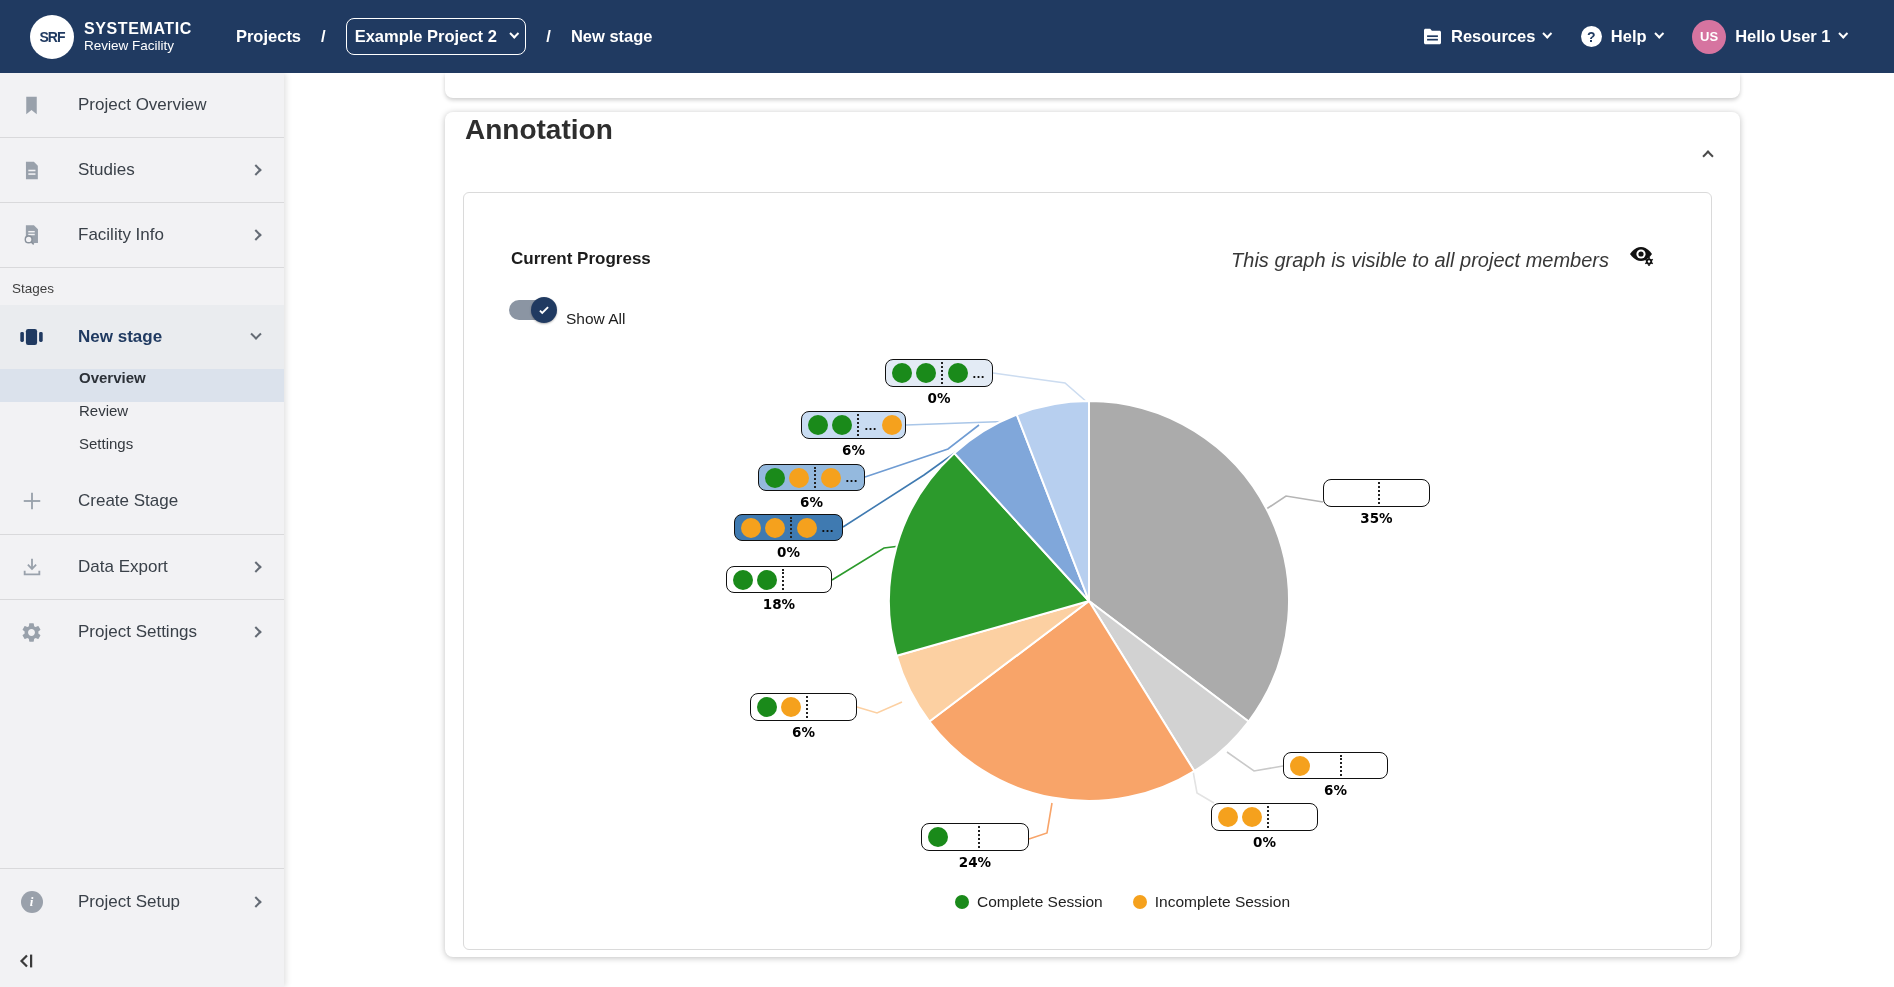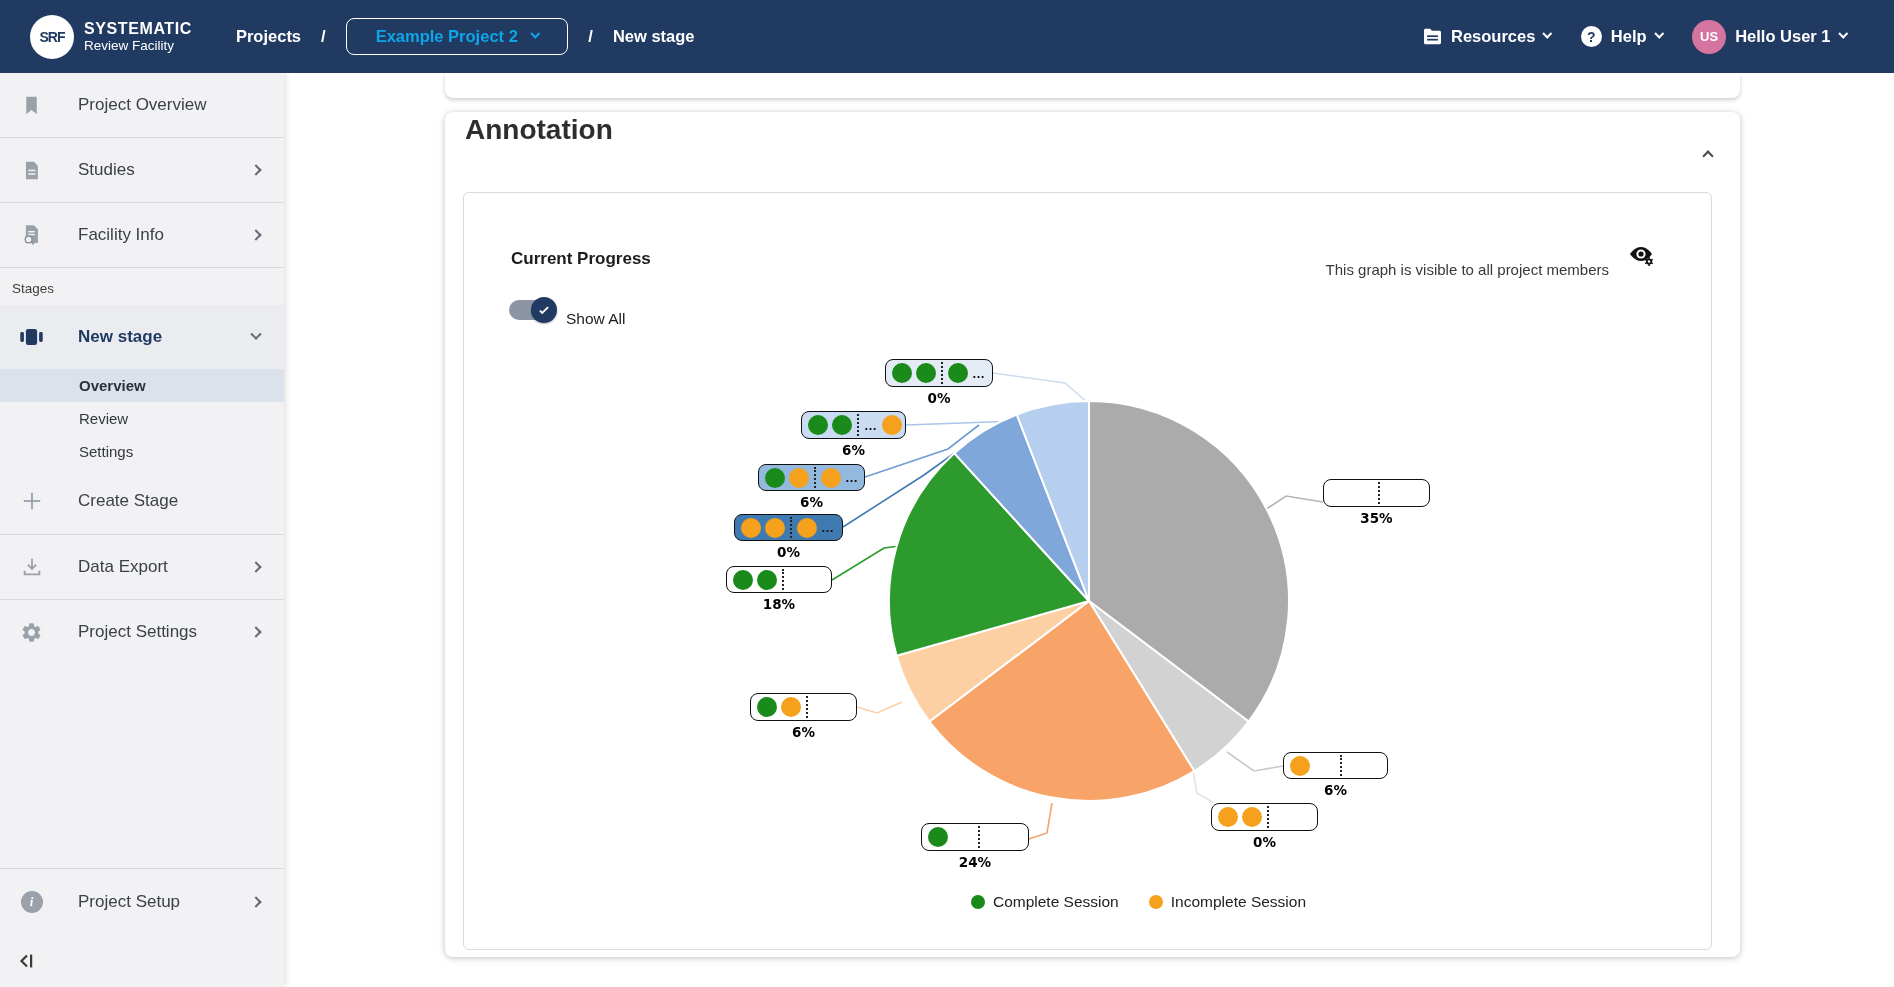--- a/index.html
+++ b/index.html
@@ -9,70 +9,70 @@
   
   .navbar { position:absolute; top:0; left:0; width:100%; height:73px; background:#203a61; display:flex; align-items:center; color:#fff; z-index:50; }
   .logo-wrap { display:flex; align-items:center; margin-left:30px; cursor:pointer; }
   .logo-circle { width:44px; height:44px; border-radius:50%; background:#fff; color:#203a61; display:flex; align-items:center; justify-content:center; font-weight:bold; font-size:14px; letter-spacing:-1px; }
   .logo-text { margin-left:10px; line-height:1.15; }
   .logo-l1 { font-size:16px; font-weight:bold; letter-spacing:.6px; }
   .logo-l2 { font-size:13.5px; }
   .breadcrumb { display:flex; align-items:center; margin-left:44px; gap:20px; font-weight:bold; font-size:16.5px; }
   .crumb { cursor:pointer; }
   .crumb-sep { font-weight:bold; }
-  .project-btn { border:1.5px solid #fff; border-radius:8px; padding:8px 29px; display:flex; gap:14px; align-items:center; cursor:pointer; background:transparent; color:#0ea5e9; font-weight:bold; font-size:16.5px; font-family:inherit; }
+  .project-btn { border:1.5px solid #fff; border-radius:8px; padding:8px 8px; display:flex; gap:14px; align-items:center; cursor:pointer; background:transparent; color:#ffffff; font-weight:bold; font-size:16.5px; font-family:inherit; }
   .nav-right { margin-left:auto; display:flex; align-items:center; gap:10px; margin-right:38px; font-weight:bold; font-size:16.5px; }
   .nav-group { display:flex; align-items:center; gap:9px; cursor:pointer; padding:6px 10px; }
   .help-circle { width:21px; height:21px; border-radius:50%; background:#fff; color:#203a61; font-size:14px; font-weight:bold; display:flex; align-items:center; justify-content:center; }
   .avatar { width:34px; height:34px; border-radius:50%; background:#d674a0; color:#fff; font-size:13px; font-weight:bold; display:flex; align-items:center; justify-content:center; }
   .chev { display:inline-block; width:8px; height:8px; border-right:2.2px solid currentColor; border-bottom:2.2px solid currentColor; }
   .chev.right { transform:rotate(-45deg); }
   .chev.down  { transform:rotate(45deg) translate(-2px,-2px); }
   .chev.up    { transform:rotate(-135deg); }
   .chev.sm { width:6.5px; height:6.5px; }
 
   
   .sidebar { position:absolute; top:73px; left:0; width:284px; bottom:0; background:#f2f2f4; box-shadow:2px 0 6px rgba(0,0,0,.12); display:flex; flex-direction:column; z-index:40; }
   .side-row { display:flex; align-items:center; height:64px; padding-left:18px; position:relative; cursor:pointer; flex:none; }
   .side-icon { width:27px; display:flex; justify-content:center; align-items:center; color:#99a1ab; }
   .side-label { margin-left:33px; font-size:17px; color:#3a4149; }
   .side-chev { position:absolute; right:24px; color:#646b74; }
   .hr { height:1px; background:#d9d9db; flex:none; }
   .stages-label { padding:13px 0 9px 12px; font-size:13.5px; color:#3e3e3e; flex:none; }
   .row-newstage { background:#eaecef; }
   .row-newstage .side-label { color:#203a61; font-weight:bold; }
-  .sub-row { height:33px; display:flex; align-items:center; padding-left:79px; font-size:15px; color:#33383e; cursor:pointer; flex:none; }
+  .sub-row { height:33px; display:flex; padding-left:79px; font-size:15px; color:#33383e; cursor:pointer; flex:none; }
   .sub-row.active { background:#dbe2ec; font-weight:bold; color:#2c3138; }
   .side-spacer { flex:1; }
   .info-circle { width:22px; height:22px; border-radius:50%; background:#9aa1ab; color:#fff; font-size:13px; font-weight:bold; display:flex; align-items:center; justify-content:center; font-family:"Liberation Serif", serif; font-style:italic; }
   .collapse-row { height:52px; display:flex; align-items:center; padding-left:16px; flex:none; cursor:pointer; }
 
   
   .main { position:absolute; left:284px; top:73px; right:0; bottom:0; background:#fff; }
   .partial-card { position:absolute; left:161px; top:0; width:1295px; height:25px; background:#fff; border-radius:0 0 8px 8px; box-shadow:0 2px 4px rgba(0,0,0,.20); }
   .annotation-card { position:absolute; left:161px; top:39px; width:1295px; height:845px; background:#fff; border-radius:8px; box-shadow:0 1px 6px rgba(0,0,0,.25); }
   .annotation-title { position:absolute; left:20px; top:2px; font-size:28px; font-weight:bold; color:#2e2e2e; }
   .collapse-chev { position:absolute; right:28px; top:40px; color:#4a4a4a; cursor:pointer; }
   .inner-card { position:absolute; left:18px; top:80px; width:1249px; height:758px; border:1px solid #dadada; border-radius:6px; background:#fff; }
   .progress-title { position:absolute; left:47px; top:56px; font-weight:bold; font-size:17px; color:#1c1c1c; }
-  .visibility-note { position:absolute; right:102px; top:68px; font-size:15px; color:#383838; }
+  .visibility-note { position:absolute; right:102px; top:56px; font-style:italic; font-size:20px; color:#383838; }
   .eye-btn { position:absolute; right:56px; top:50px; cursor:pointer; }
   .toggle-row { position:absolute; left:45px; top:98px; display:flex; align-items:center; gap:13px; }
   .switch { width:44px; height:20px; border-radius:10px; background:#8b95a3; position:relative; cursor:pointer; }
   .knob { position:absolute; right:-4px; top:-3px; width:26px; height:26px; border-radius:50%; background:#203a61; display:flex; align-items:center; justify-content:center; box-shadow:0 1px 2px rgba(0,0,0,.3); }
   .toggle-label { font-size:15.5px; color:#1c1c1c;margin-top:19px; }
 
   #chart-area { position:absolute; inset:0; }
   #pie-svg { position:absolute; left:0; top:0; }
   .lbl-box { position:absolute; border:1.6px solid #111; border-radius:8px; background:#fff; display:flex; align-items:center; padding:0 4px; }
   .dot { width:20px; height:20px; border-radius:50%; margin:0 2px; flex:none; }
   .sep { width:0; border-left:2px dotted #222; align-self:stretch; margin:2px 3px; flex:none; }
   .dots-txt { font-weight:bold; font-size:13px; color:#111; margin:0 2px; letter-spacing:1px; }
   .pct { position:absolute; font-family:"DejaVu Sans", sans-serif; font-weight:bold; font-size:13.5px; color:#000; text-align:center; }
-  .legend { position:absolute; left:16px; width:100%; top:700px; display:flex; justify-content:center; gap:30px; transform:translateX(35px); }
+  .legend { position:absolute; left:0; width:100%; top:700px; display:flex; justify-content:center; gap:30px; transform:translateX(35px); }
   .legend-item { display:flex; align-items:center; gap:8px; font-size:15.5px; color:#222; }
   .legend-dot { width:14px; height:14px; border-radius:50%; flex:none; }
 </style>
 </head>
 <body>
 
 <header class="navbar">
   <div class="logo-wrap">
     <div class="logo-circle">SRF</div>
     <div class="logo-text">

